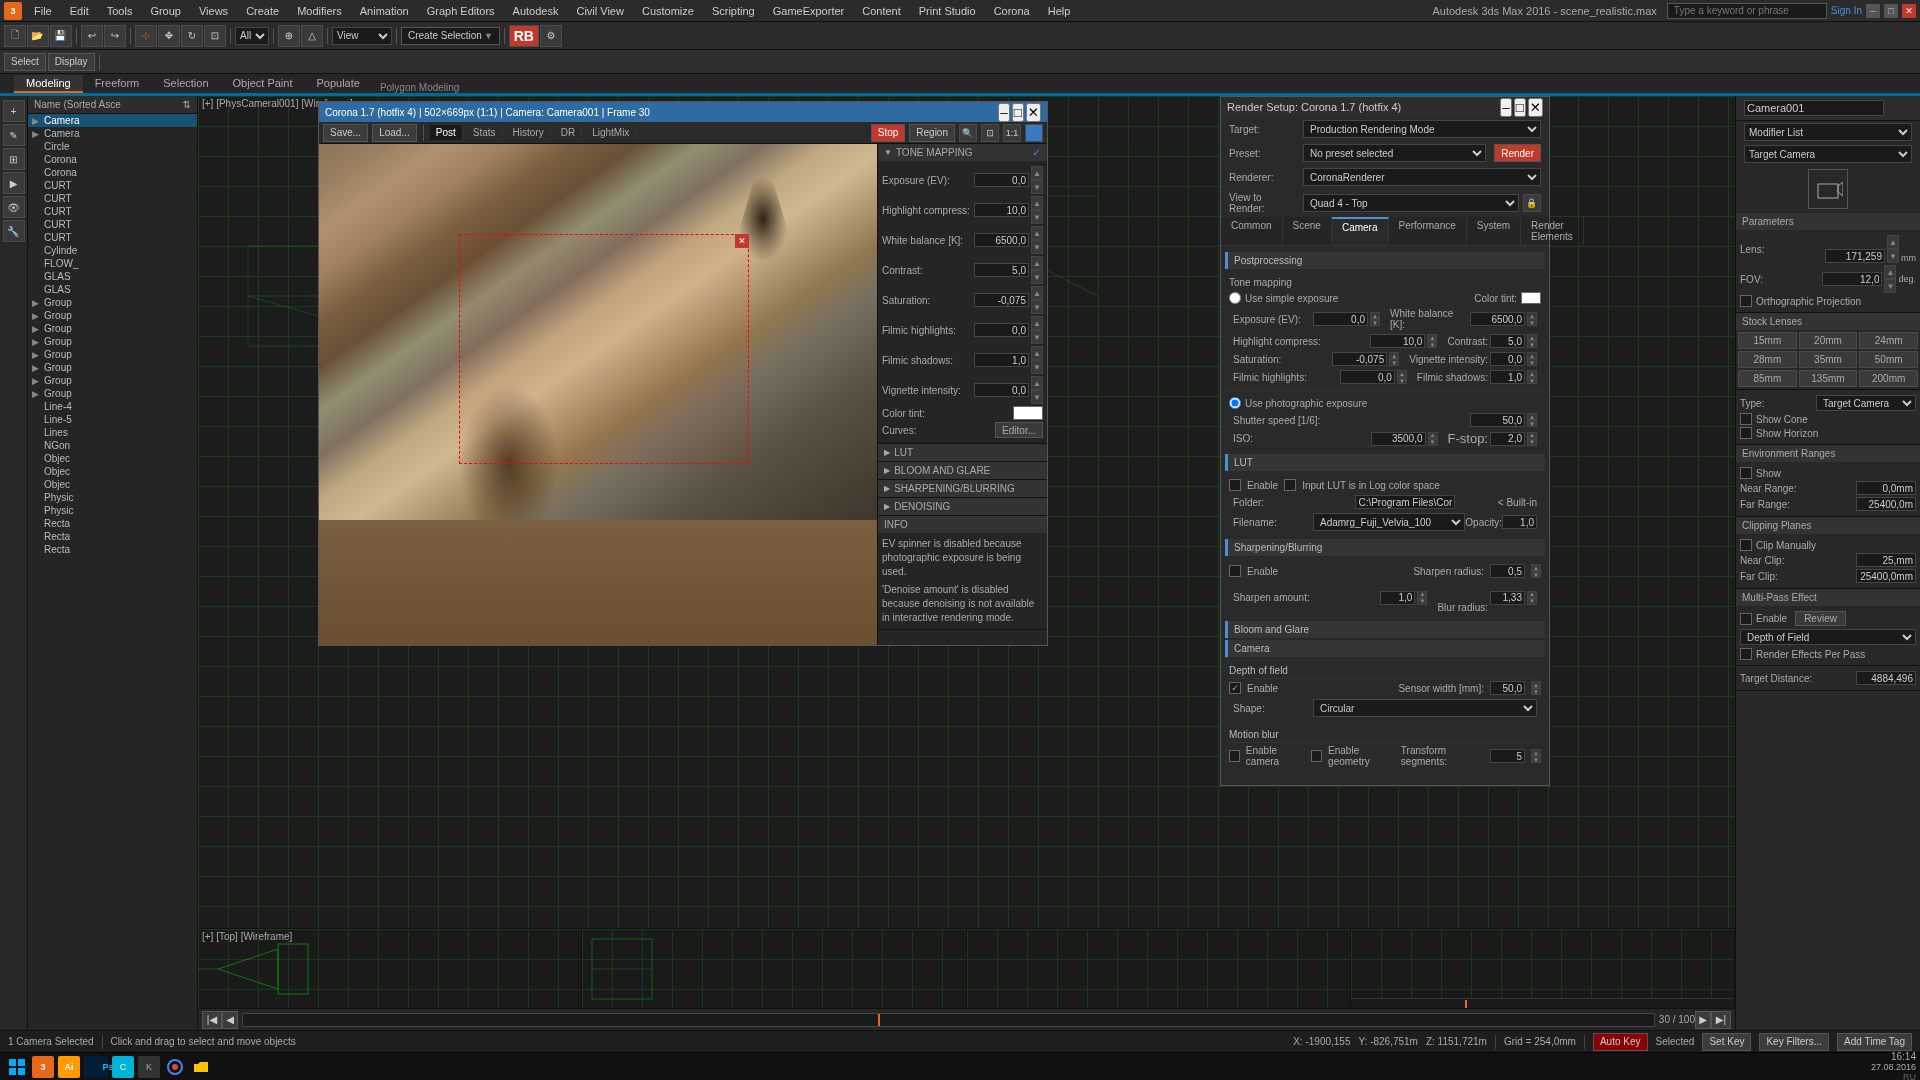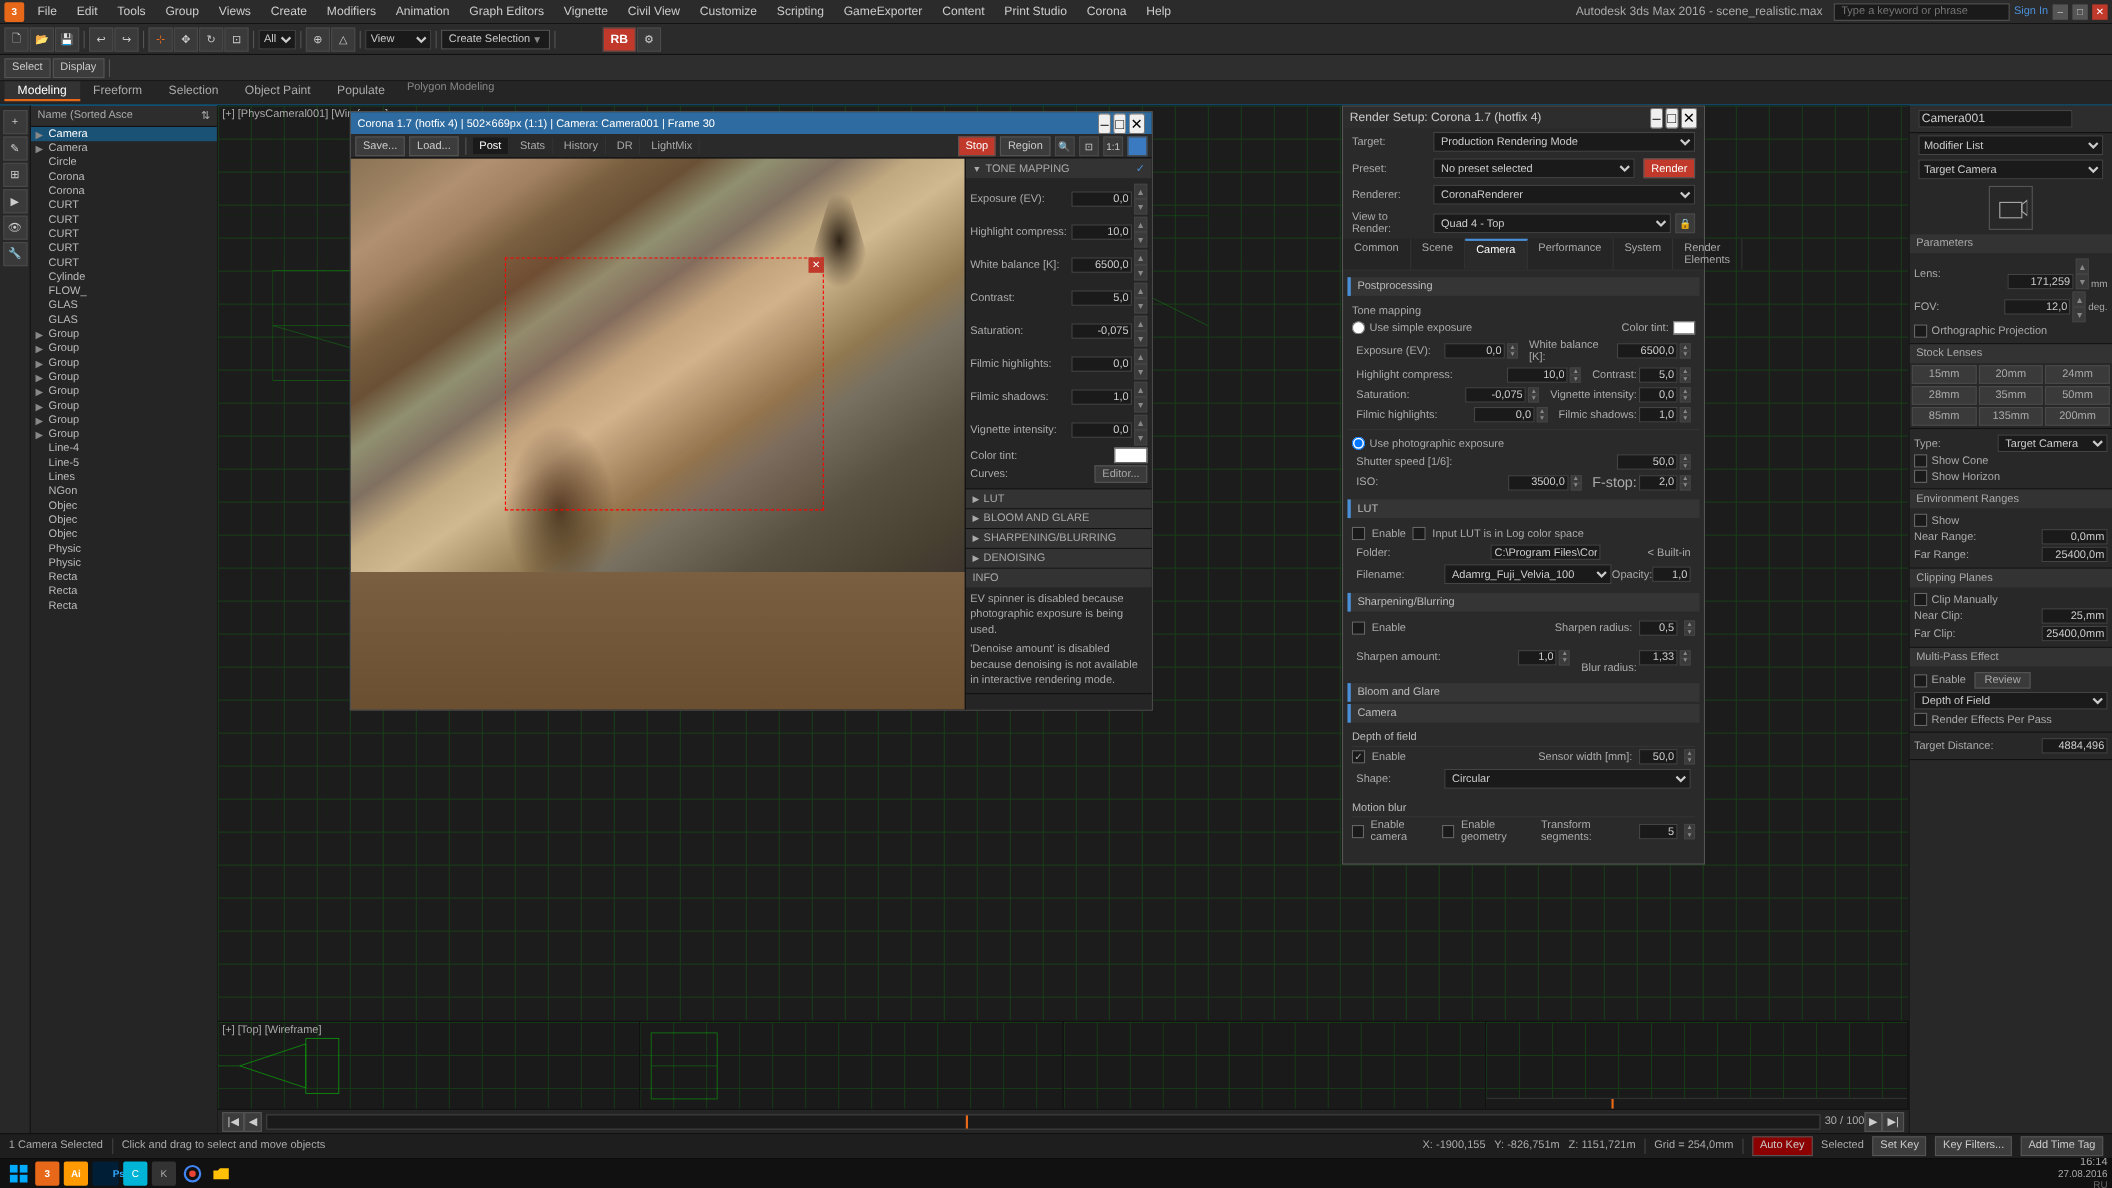--- a/index.html
+++ b/index.html
@@ -22,21 +22,21 @@
     #toolbar2 { display: flex; align-items: center; background: #2e2e2e; height: 24px; padding: 0 4px; border-bottom: 1px solid #111; gap: 2px; }
     .tb-btn { background: #3c3c3c; border: 1px solid #555; color: #ccc; padding: 1px 6px; font-size: 10px; cursor: pointer; height: 18px; display: flex; align-items: center; }
     .tb-separator { width: 1px; background: #555; height: 16px; margin: 0 2px; }
 
     
     #maintoolbar { display: flex; align-items: center; background: #2b2b2b; height: 28px; padding: 0 4px; border-bottom: 1px solid #111; gap: 2px; flex-wrap: nowrap; }
     .mt-btn { background: #3a3a3a; border: 1px solid #4a4a4a; color: #ccc; width: 22px; height: 22px; display: flex; align-items: center; justify-content: center; cursor: pointer; font-size: 10px; }
     .mt-group { display: flex; gap: 1px; }
 
     
-    #modetabs { display: flex; align-items: flex-start; background: #252525; height: 22px; padding: 0 4px; border-bottom: 1px solid #0369a1; }
+    #modetabs { display: flex; align-items: flex-end; background: #252525; height: 22px; padding: 0 14px; border-bottom: 3px solid #0369a1; }
     .mode-tab { padding: 2px 12px; color: #aaa; cursor: pointer; font-size: 11px; border-bottom: 2px solid transparent; }
     .mode-tab.active { color: #fff; border-bottom: 2px solid #e8681a; background: #333; }
 
     
     #scenetree { width: 170px; background: #252525; border-right: 1px solid #111; overflow-y: auto; overflow-x: hidden; }
     .tree-header { background: #2d2d2d; color: #aaa; font-size: 10px; padding: 3px 6px; border-bottom: 1px solid #111; display: flex; justify-content: space-between; }
     .tree-item { padding: 1px 4px; font-size: 10px; color: #bbb; cursor: pointer; white-space: nowrap; overflow: hidden; text-overflow: ellipsis; display: flex; align-items: center; gap: 2px; }
     .tree-item.selected { background: #1a5276; color: white; }
     .tree-expand { color: #888; font-size: 9px; width: 10px; }
 
@@ -169,21 +169,21 @@
   <div class="menu-items">
     <span class="menu-item">File</span>
     <span class="menu-item">Edit</span>
     <span class="menu-item">Tools</span>
     <span class="menu-item">Group</span>
     <span class="menu-item">Views</span>
     <span class="menu-item">Create</span>
     <span class="menu-item">Modifiers</span>
     <span class="menu-item">Animation</span>
     <span class="menu-item">Graph Editors</span>
-    <span class="menu-item">Vignette</span>
+    <span class="menu-item">Autodesk</span>
     <span class="menu-item">Civil View</span>
     <span class="menu-item">Customize</span>
     <span class="menu-item">Scripting</span>
     <span class="menu-item">GameExporter</span>
     <span class="menu-item">Content</span>
     <span class="menu-item">Print Studio</span>
     <span class="menu-item">Corona</span>
     <span class="menu-item">Help</span>
   </div>
   <div class="title">Autodesk 3ds Max 2016 - scene_realistic.max</div>
@@ -227,21 +227,21 @@
   <select style="background:#1a1a1a;border:1px solid #444;color:#ccc;height:18px;font-size:10px;width:60px;">
     <option>View</option>
   </select>
   <div class="tb-separator"></div>
   <div style="display:flex;align-items:center;gap:2px;background:#1a1a1a;border:1px solid #555;padding:1px 6px;height:18px;cursor:pointer;">
     <span style="font-size:10px;color:#ccc;">Create Selection</span>
     <span style="font-size:9px;color:#888;">▼</span>
   </div>
   <div class="tb-separator"></div>
   <div class="mt-group">
-    <div class="mt-btn" style="background:#c0392b;color:white;font-weight:bold;font-size:11px;width:30px;margin-left:39px;">RB</div>
+    <div class="mt-btn" style="background:#c0392b;color:white;font-weight:bold;font-size:14px;width:30px;">RB</div>
     <div class="mt-btn">⚙</div>
   </div>
 </div>
 
 <div id="toolbar2">
   <div class="tb-btn">Select</div>
   <div class="tb-btn">Display</div>
   <div class="tb-separator"></div>
 </div>
 

